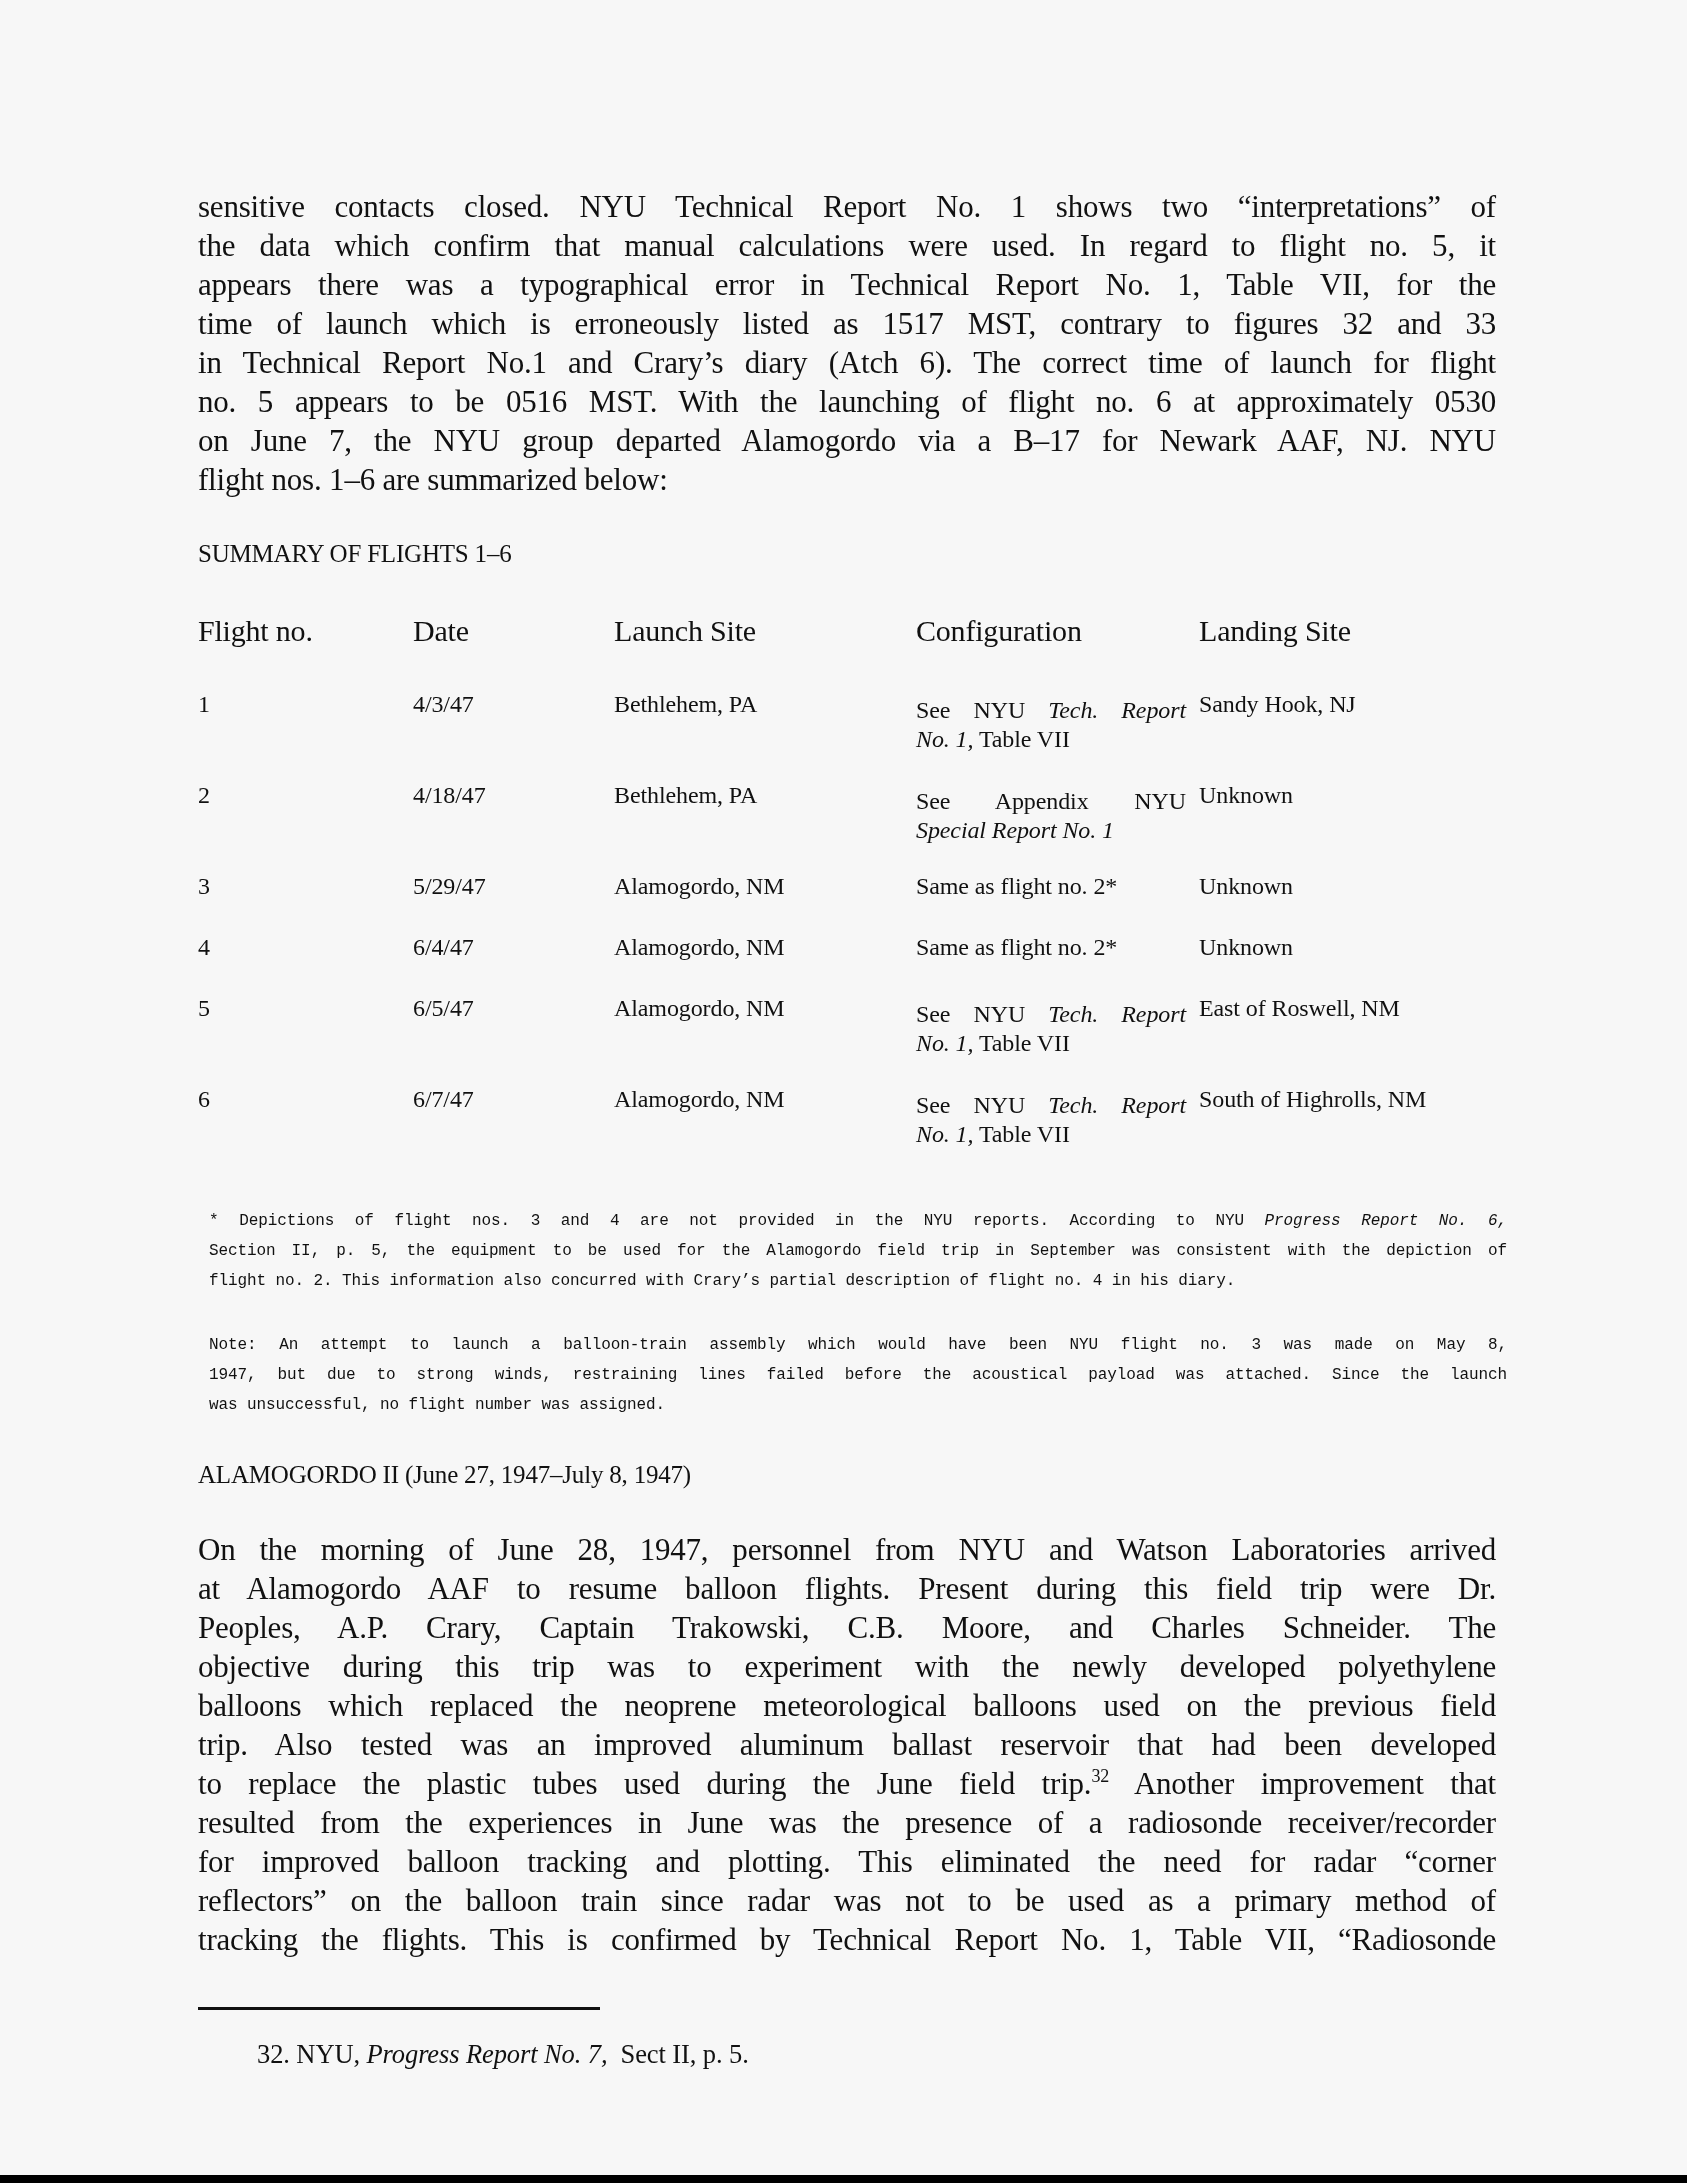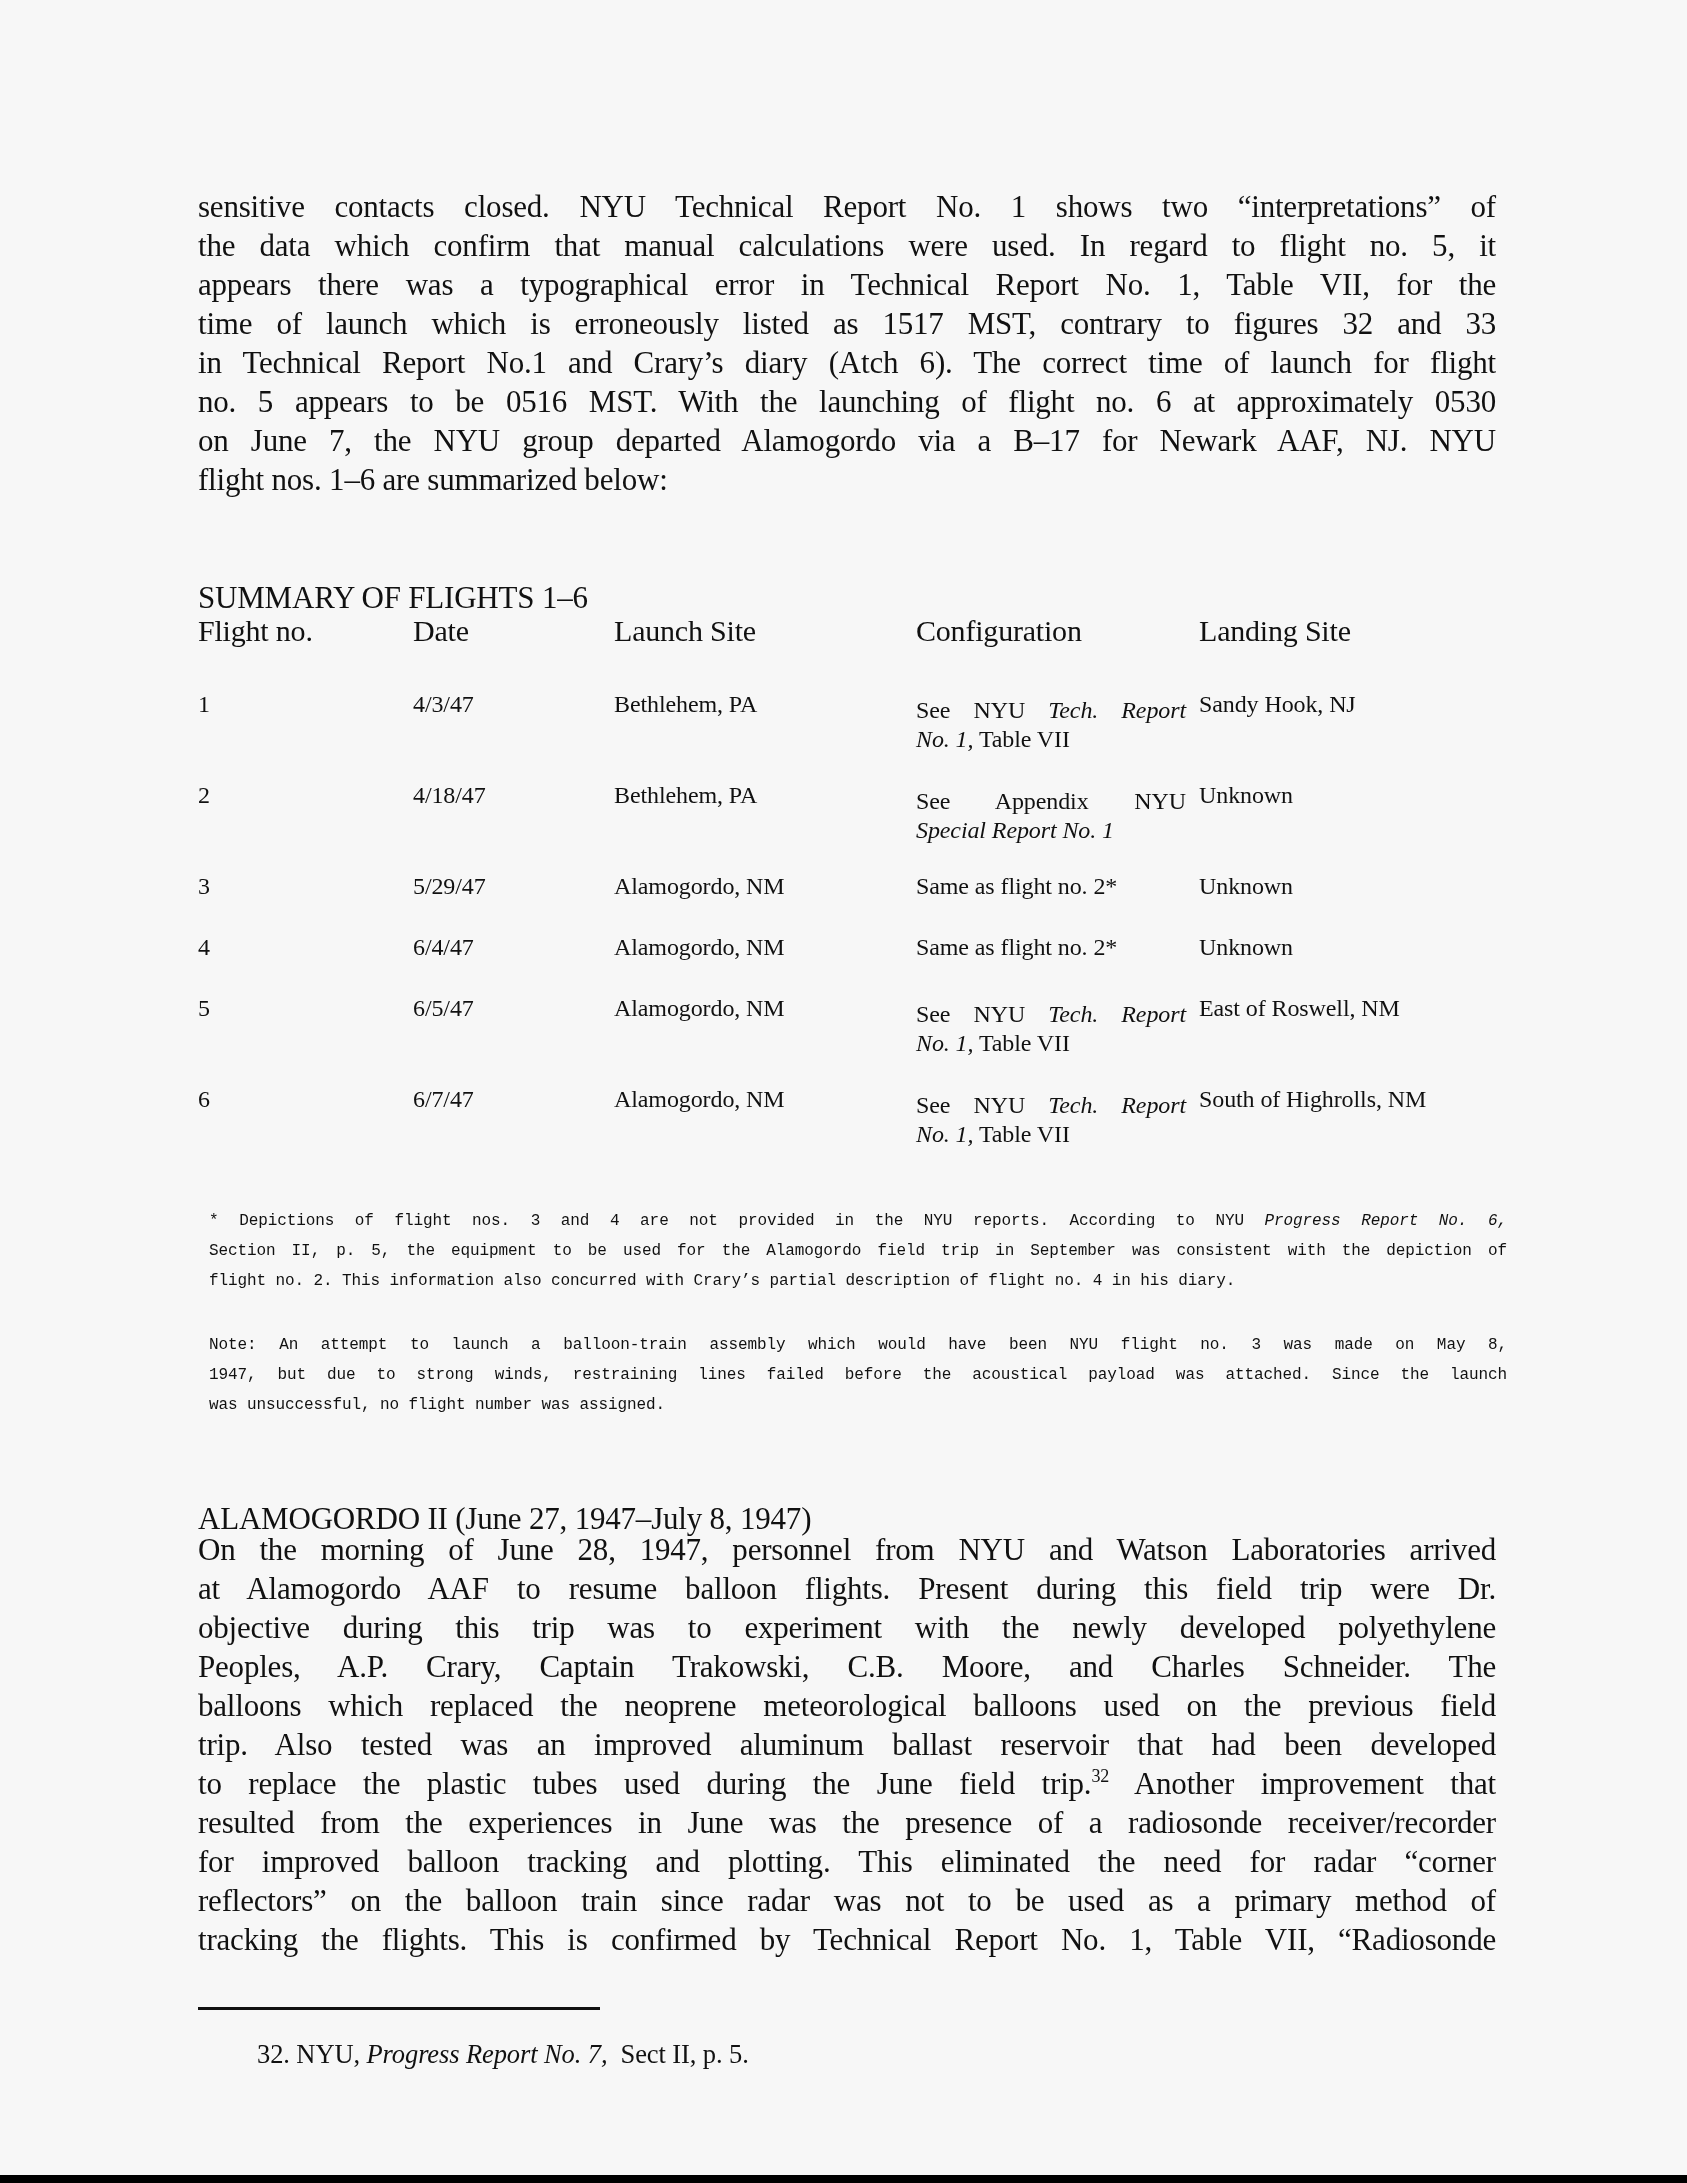--- a/index.html
+++ b/index.html
@@ -9,21 +9,21 @@
     font-family: "Liberation Serif", "DejaVu Serif", serif;
   }
   .abs { position: absolute; }
   .body-text {
     left: 198px; width: 1298px;
     font-size: 31px; line-height: 39px; text-align: justify;
     letter-spacing: -0.2px;
   }
   .body-text .line { display: block; text-align: justify; text-align-last: justify; height: 39px; white-space: nowrap; }
   .body-text .line.last { text-align-last: left; }
-  .section-title { left: 198px; font-size: 31px; line-height: 38px; letter-spacing: -0.2px; margin-top: 44px; }
+  .section-title { left: 198px; font-size: 25px; line-height: 38px; letter-spacing: -0.2px; }
   .th { font-size: 30px; line-height: 38px; letter-spacing: -0.2px; white-space: nowrap; }
   .td { font-size: 24px; line-height: 29px; letter-spacing: -0.1px; white-space: nowrap; }
   .td.config { width: 270px; white-space: normal; }
   .td.config .l1 { display: block; text-align: justify; text-align-last: justify; margin-top: 6px; }
   .td.config .l2 { display: block; }
   .small-text {
     left: 209px; width: 1298px; font-size: 16px; line-height: 30px; letter-spacing: -0.1px; font-family: Liberation Mono, monospace;
   }
   .small-text .line { display: block; text-align: justify; text-align-last: justify; height: 30px; white-space: nowrap; }
   .small-text .line.last { text-align-last: left; }
@@ -127,22 +127,22 @@
   <span class="line">Note: An attempt to launch a balloon-train assembly which would have been NYU flight no. 3 was made on May 8,</span>
   <span class="line">1947, but due to strong winds, restraining lines failed before the acoustical payload was attached. Since the launch</span>
   <span class="line last">was unsuccessful, no flight number was assigned.</span>
 </div>
 
 <div class="abs section-title" style="top:1456px;">ALAMOGORDO II (June 27, 1947–July 8, 1947)</div>
 
 <div class="abs body-text" style="top:1530px;">
   <span class="line">On the morning of June 28, 1947, personnel from NYU and Watson Laboratories arrived</span>
   <span class="line">at Alamogordo AAF to resume balloon flights. Present during this field trip were Dr.</span>
+  <span class="line">Peoples, A.P. Crary, Captain Trakowski, C.B. Moore, and Charles Schneider. The</span>
   <span class="line">objective during this trip was to experiment with the newly developed polyethylene</span>
-  <span class="line">Peoples, A.P. Crary, Captain Trakowski, C.B. Moore, and Charles Schneider. The</span>
   <span class="line">balloons which replaced the neoprene meteorological balloons used on the previous field</span>
   <span class="line">trip. Also tested was an improved aluminum ballast reservoir that had been developed</span>
   <span class="line"><span>to replace the plastic tubes used during the June field trip.</span><sup>32</sup><span> Another improvement that</span></span>
   <span class="line">resulted from the experiences in June was the presence of a radiosonde receiver/recorder</span>
   <span class="line">for improved balloon tracking and plotting. This eliminated the need for radar “corner</span>
   <span class="line">reflectors” on the balloon train since radar was not to be used as a primary method of</span>
   <span class="line">tracking the flights. This is confirmed by Technical Report No. 1, Table VII, “Radiosonde</span>
 </div>
 
 <div class="abs rule"></div>

